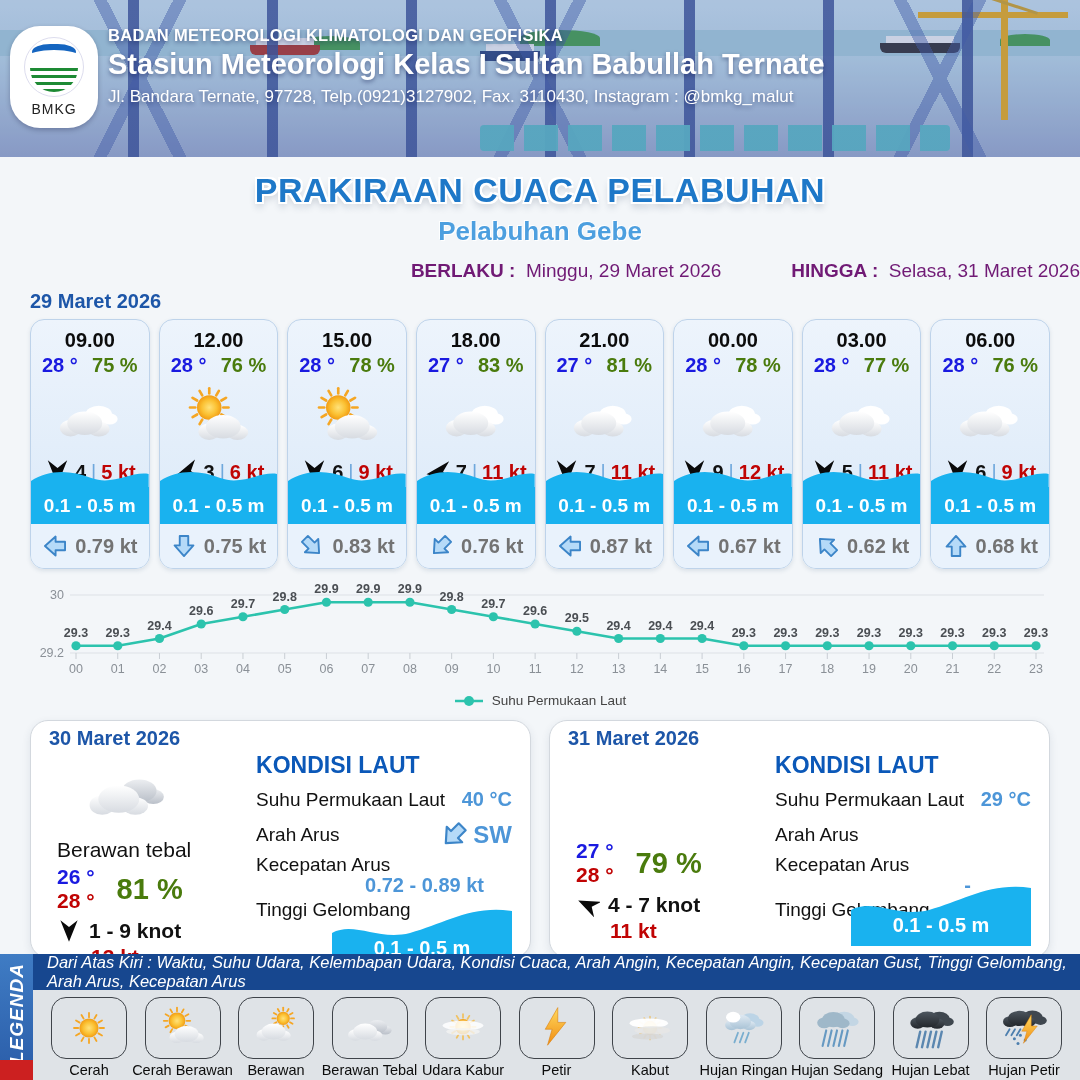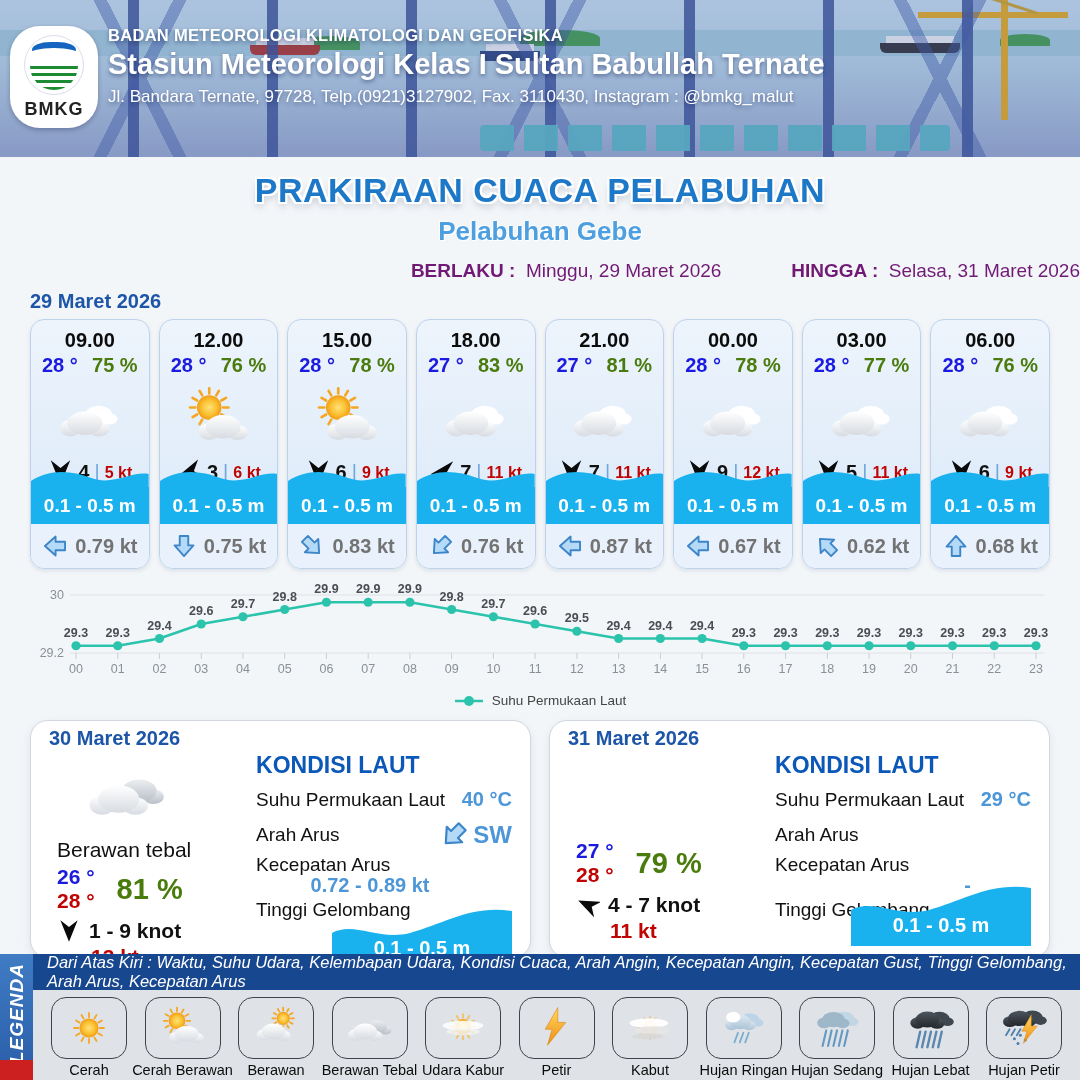--- a/index.html
+++ b/index.html
@@ -29,21 +29,21 @@
     background:repeating-linear-gradient(90deg,#55b6c6 0 34px,transparent 34px 44px);border-radius:4px;opacity:.95;}
   .header-tint{position:absolute;inset:0;background:rgba(96,108,170,.22);}
   .logo{position:absolute;left:10px;top:26px;width:88px;height:102px;background:#fff;
     border-radius:30px;display:flex;flex-direction:column;align-items:center;justify-content:center;z-index:5;
     box-shadow:0 2px 5px rgba(0,0,40,.25);}
   .emblem{width:58px;height:58px;border-radius:50%;position:relative;overflow:hidden;background:#fff;border:1px solid #dde;}
   .emblem .sky{position:absolute;top:6px;left:7px;width:44px;height:16px;background:#1565c0;border-radius:50%/60%;}
   .emblem .cloudcut{position:absolute;top:12px;left:3px;width:52px;height:14px;background:#fff;border-radius:50%;}
   .emblem .land{position:absolute;bottom:4px;left:5px;width:48px;height:24px;
     background:repeating-linear-gradient(#1d8a34 0 3.5px,#fff 3.5px 7px);border-radius:0 0 40px 40px;}
-  .logo .logo-word{font-size:18px;font-weight:bold;color:#222;margin-top:4px;letter-spacing:1px;}
+  .logo .logo-word{font-size:14px;font-weight:normal;color:#222;margin-top:4px;letter-spacing:1px;}
   .header-text{position:absolute;left:108px;top:26px;z-index:4;color:#fff;
     text-shadow:0 2px 4px rgba(10,20,70,.45);}
   .h-line1{font-size:16.5px;font-weight:bold;letter-spacing:.3px;}
   .h-line2{font-size:29px;font-weight:bold;margin-top:3px;}
   .h-line3{font-size:17px;margin-top:6px;}
   
   .title-wrap{text-align:center;padding-top:14px;}
   .main-title{font-size:34px;font-weight:800;color:#1e78c8;letter-spacing:.5px;
     text-shadow:-2px -2px 0 #fff,2px -2px 0 #fff,-2px 2px 0 #fff,2px 2px 0 #fff,0 5px 7px rgba(40,60,90,.25);}
   .sub-title{font-size:26px;font-weight:bold;color:#4d9fdf;margin-top:6px;
@@ -60,21 +60,21 @@
   .ftime{font-size:20px;font-weight:bold;color:#0c0c0c;margin-top:9px;}
   .frow{width:100%;display:flex;justify-content:space-between;padding:2px 11px 0;box-sizing:border-box;}
   .ftemp{color:#1a1ae0;font-weight:bold;font-size:20px;}
   .fhum{color:#4a7b0d;font-weight:bold;font-size:20px;}
   .ficon{height:78px;margin-top:2px;display:flex;align-items:center;justify-content:center;}
   .ficon svg{width:92px;height:70px;}
   .fwind{display:flex;align-items:center;gap:4px;margin-top:2px;}
   .fwind .warr{width:27px;height:27px;display:inline-flex;}
   .fwind .wspd{font-size:20px;font-weight:bold;color:#111;}
   .fwind .wsep{font-size:20px;color:#6fa8dc;margin:0 1px;}
-  .fwind .wgst{font-size:16px;font-weight:bold;color:#c00404;white-space:nowrap;}
+  .fwind .wgst{font-size:20px;font-weight:bold;color:#c00404;white-space:nowrap;}
   .fwave{position:absolute;bottom:44px;left:0;right:0;height:56px;}
   .fwave svg.crest{position:absolute;top:0;left:0;width:100%;height:20px;display:block;}
   .fwave .solid{position:absolute;top:19px;bottom:0;left:0;right:0;background:#19b2ef;
     display:flex;align-items:center;justify-content:center;}
   .fwave .wavetext{color:#fff;font-weight:bold;font-size:19px;}
   .fcur{position:absolute;bottom:0;left:0;right:0;height:44px;background:#e9f2fc;
     display:flex;align-items:center;justify-content:center;gap:7px;}
   .fcur .carr{width:26px;height:26px;display:inline-flex;}
   .fcur .cspd{font-size:20px;font-weight:bold;color:#737373;}
   
@@ -783,21 +783,21 @@
                 <svg viewBox="-11 -11 22 22" width="100%" height="100%">
                   <path d="M0 -8.5 L8 0.5 L3.6 0.5 L3.6 8.5 L-3.6 8.5 L-3.6 0.5 L-8 0.5 Z" fill="#b5daf8" stroke="#3c85c8" stroke-width="1.6" stroke-linejoin="round" transform="rotate(225)"></path>
                 </svg>
               </span>
             <span class="dirtext">SW</span>
           </span>
         </div>
         <div class="sea-row" style="margin-top:4px;">
           <span class="sea-lab">Kecepatan Arus</span>
         </div>
-        <div class="sea-speed-val" style="margin-right:28px;text-align:center;">0.72  - 0.89 kt</div>
+        <div class="sea-speed-val" style="margin-right:28px;">0.72  - 0.89 kt</div>
         <div class="sea-row" style="margin-top:2px;">
           <span class="sea-lab">Tinggi Gelombang</span>
         </div>
         <div class="wavebadge">
           <svg viewBox="0 0 180 66" preserveAspectRatio="none">
               <path d="M0 66 L0 30 C22 18 46 38 78 30 C112 21 138 2 180 8 L180 66 Z" fill="#19b2ef"></path>
             </svg>
           <div class="wtxt">0.1 - 0.5 m</div>
         </div>
       </div>

